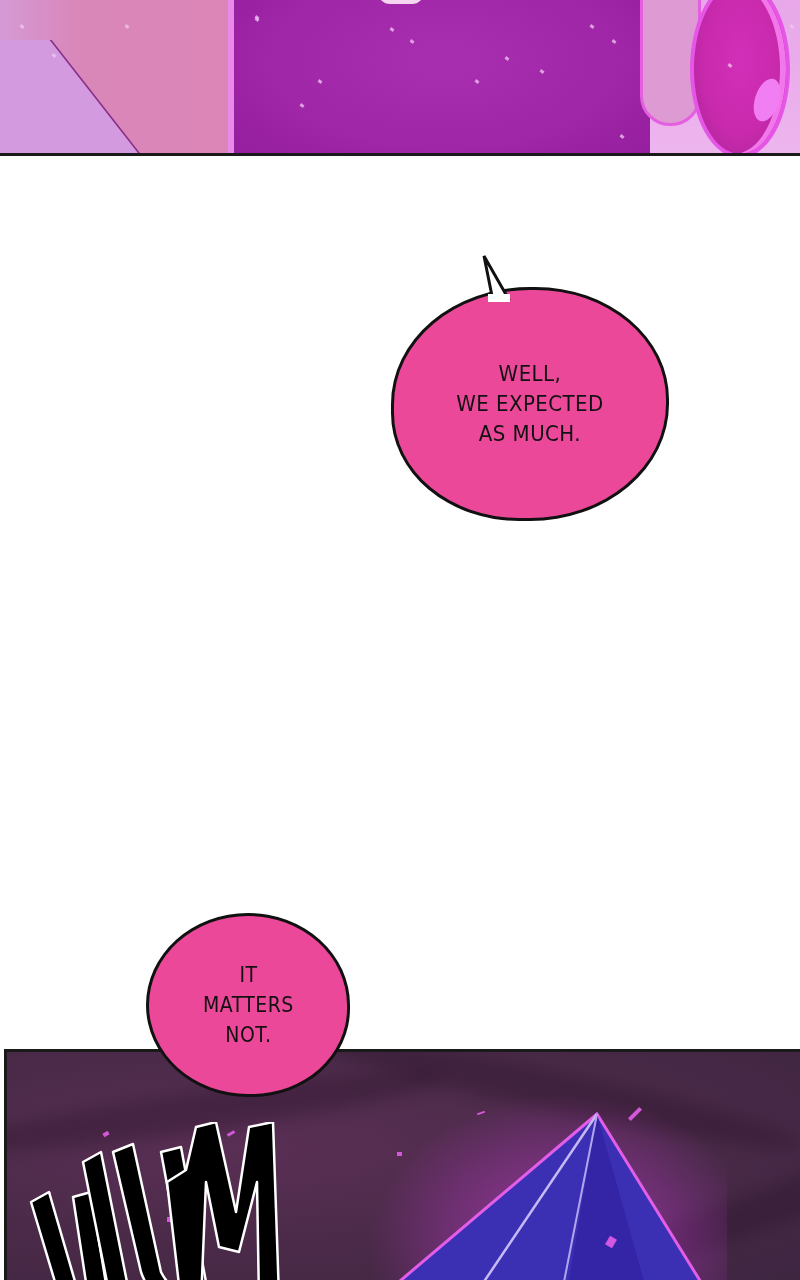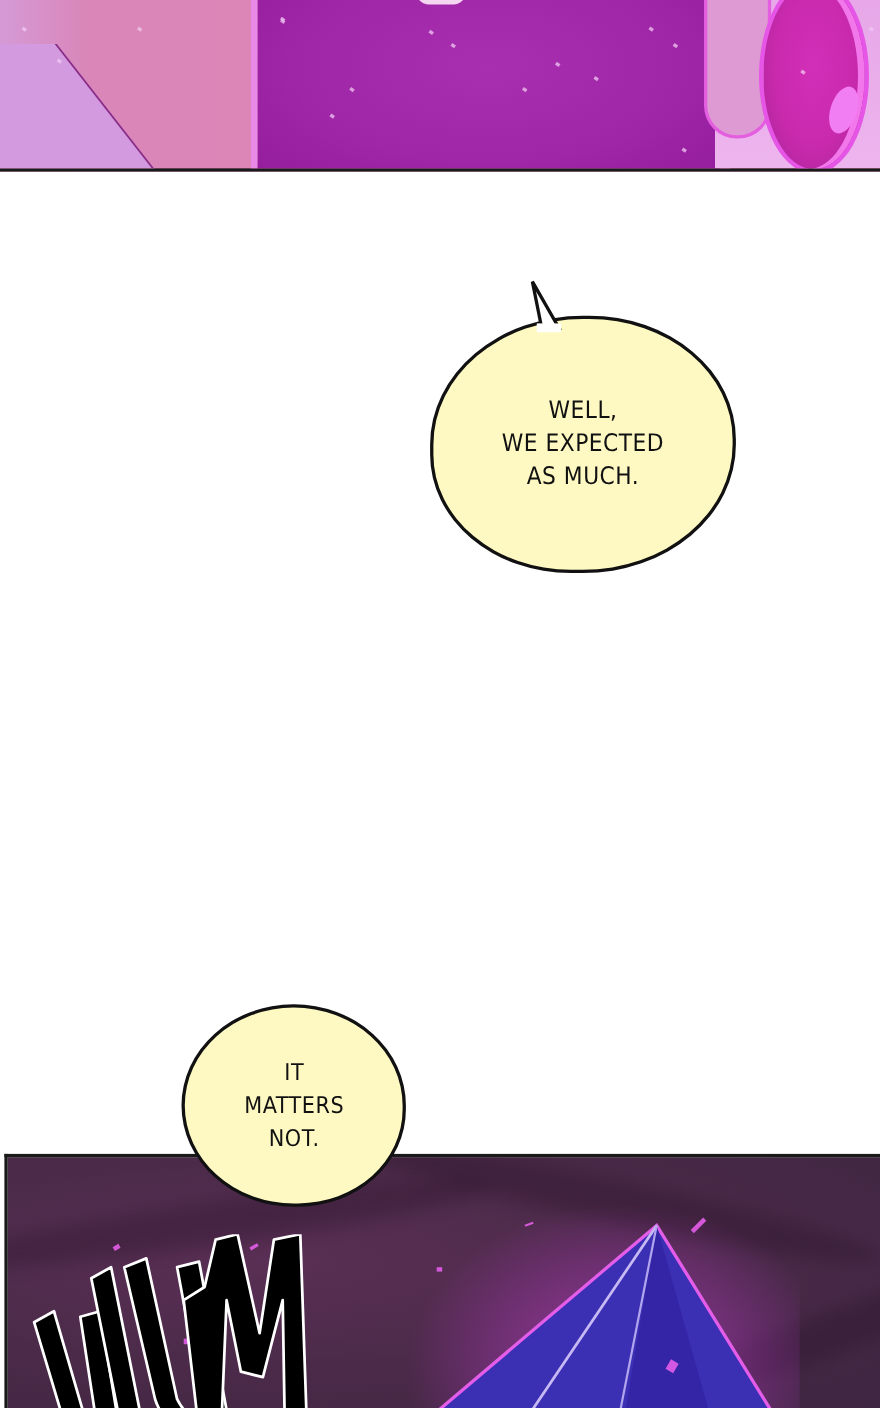--- a/index.html
+++ b/index.html
@@ -11,21 +11,21 @@
     .panel-top .diag { position: absolute; left: -40px; top: 40px; width: 160px; height: 180px; background: #d39adf; transform: skewX(38deg); border-right: 2px solid #8a2b86; }
     .panel-top .robe { position: absolute; left: 228px; top: -10px; width: 420px; height: 175px; background: radial-gradient(ellipse at 50% 40%, #a82fb0 0%, #9f26a6 60%, #931d9d 100%); border-left: 6px solid #ea8ae8; border-right: 10px solid #e285cf; border-radius: 10px 10px 0 0; }
     .panel-top .robe-hole { position: absolute; left: 378px; top: -8px; width: 46px; height: 12px; background: #f4d6f0; border-radius: 0 0 40px 40px; }
     .panel-top .right-bg { position: absolute; left: 650px; top: 0; width: 150px; height: 153px; background: linear-gradient(180deg, #e7a7e8, #edb5ee); }
     .panel-top .shoulder { position: absolute; left: 640px; top: -20px; width: 55px; height: 140px; background: #de9ad2; border: 3px solid #e35fe0; border-radius: 0 0 30px 30px; }
     .panel-top .orb { position: absolute; left: 690px; top: -20px; width: 92px; height: 170px; border-radius: 50%; background: radial-gradient(ellipse at 50% 45%, #d22fb8 0%, #c92aad 55%, #a42396 100%); border: 4px solid #e556e6; box-shadow: inset -6px 0 0 #f177ea; }
     .panel-top .orb-shine { position: absolute; left: 755px; top: 78px; width: 24px; height: 44px; border-radius: 50%; background: #f27ef3; transform: rotate(18deg); }
     .speck { position: absolute; background: #f2c8f2; opacity: .75; width: 4px; height: 3px; transform: rotate(35deg); }
 
     
-    .bubble { position: absolute; background: #fef9c3; border: 3px solid #111111; border-radius: 50%; display: flex; align-items: center; justify-content: center; text-align: center; z-index: 5; }
+    .bubble { position: absolute; background: #ec4899; border: 3px solid #111111; border-radius: 50%; display: flex; align-items: center; justify-content: center; text-align: center; z-index: 5; }
     .bubble-text { font-family: "DejaVu Sans", sans-serif; font-size: 22px; line-height: 30px; color: #111111; letter-spacing: 0.5px; transform: scaleX(0.9); }
     .bubble-text span { display: block; }
     .tail { position: absolute; z-index: 6; }
 
     
     .panel-bottom { position: absolute; left: 4px; top: 1049px; width: 794px; height: 240px; border: 3px solid #1a1a1a; border-bottom: none; overflow: hidden; background: radial-gradient(ellipse at 30% 40%, #5a2f55 0%, #4a2a48 50%, #3d2540 100%); }
     .panel-bottom .streak { position: absolute; height: 40px; width: 500px; background: rgba(40,18,40,.35); border-radius: 50%; filter: blur(8px); }
     .crystal-glow { position: absolute; left: 360px; top: 40px; width: 360px; height: 260px; background: radial-gradient(ellipse at 55% 60%, rgba(230,70,240,.55) 0%, rgba(200,60,220,.25) 45%, rgba(0,0,0,0) 70%); }
     .crystal { position: absolute; left: 0; top: 0; }
     .sfx { position: absolute; left: 14px; top: 70px; }
@@ -100,19 +100,19 @@
       <path d="M52 75 L70 70 L88 180 L68 180 Z"></path>
       <path d="M62 40 L80 30 L110 180 L90 180 Z"></path>
 
       <path d="M92 30 L112 22 L140 150 Q150 170 165 165 L140 30 L160 25 L185 160 Q190 180 160 180 Q130 180 120 150 Z"></path>
 
       <path d="M146 60 L165 48 L175 5 L195 0 L215 90 L228 5 L252 0 L258 175 L238 180 L236 60 L218 130 L198 125 L185 60 L180 180 L160 180 Z"></path>
     </g>
   </svg>
 </div>
 
-<div class="bubble" style="left:165px;top:913px;width:198px;height:178px;border-radius:50% 50% 48% 50%">
+<div class="bubble" style="left:146px;top:913px;width:198px;height:178px;border-radius:50% 50% 48% 50%">
   <div class="bubble-text" style="font-size:21px;line-height:30px">
     <span>IT</span>
     <span>MATTERS</span>
     <span>NOT.</span>
   </div>
 </div>
 
 </body></html>

